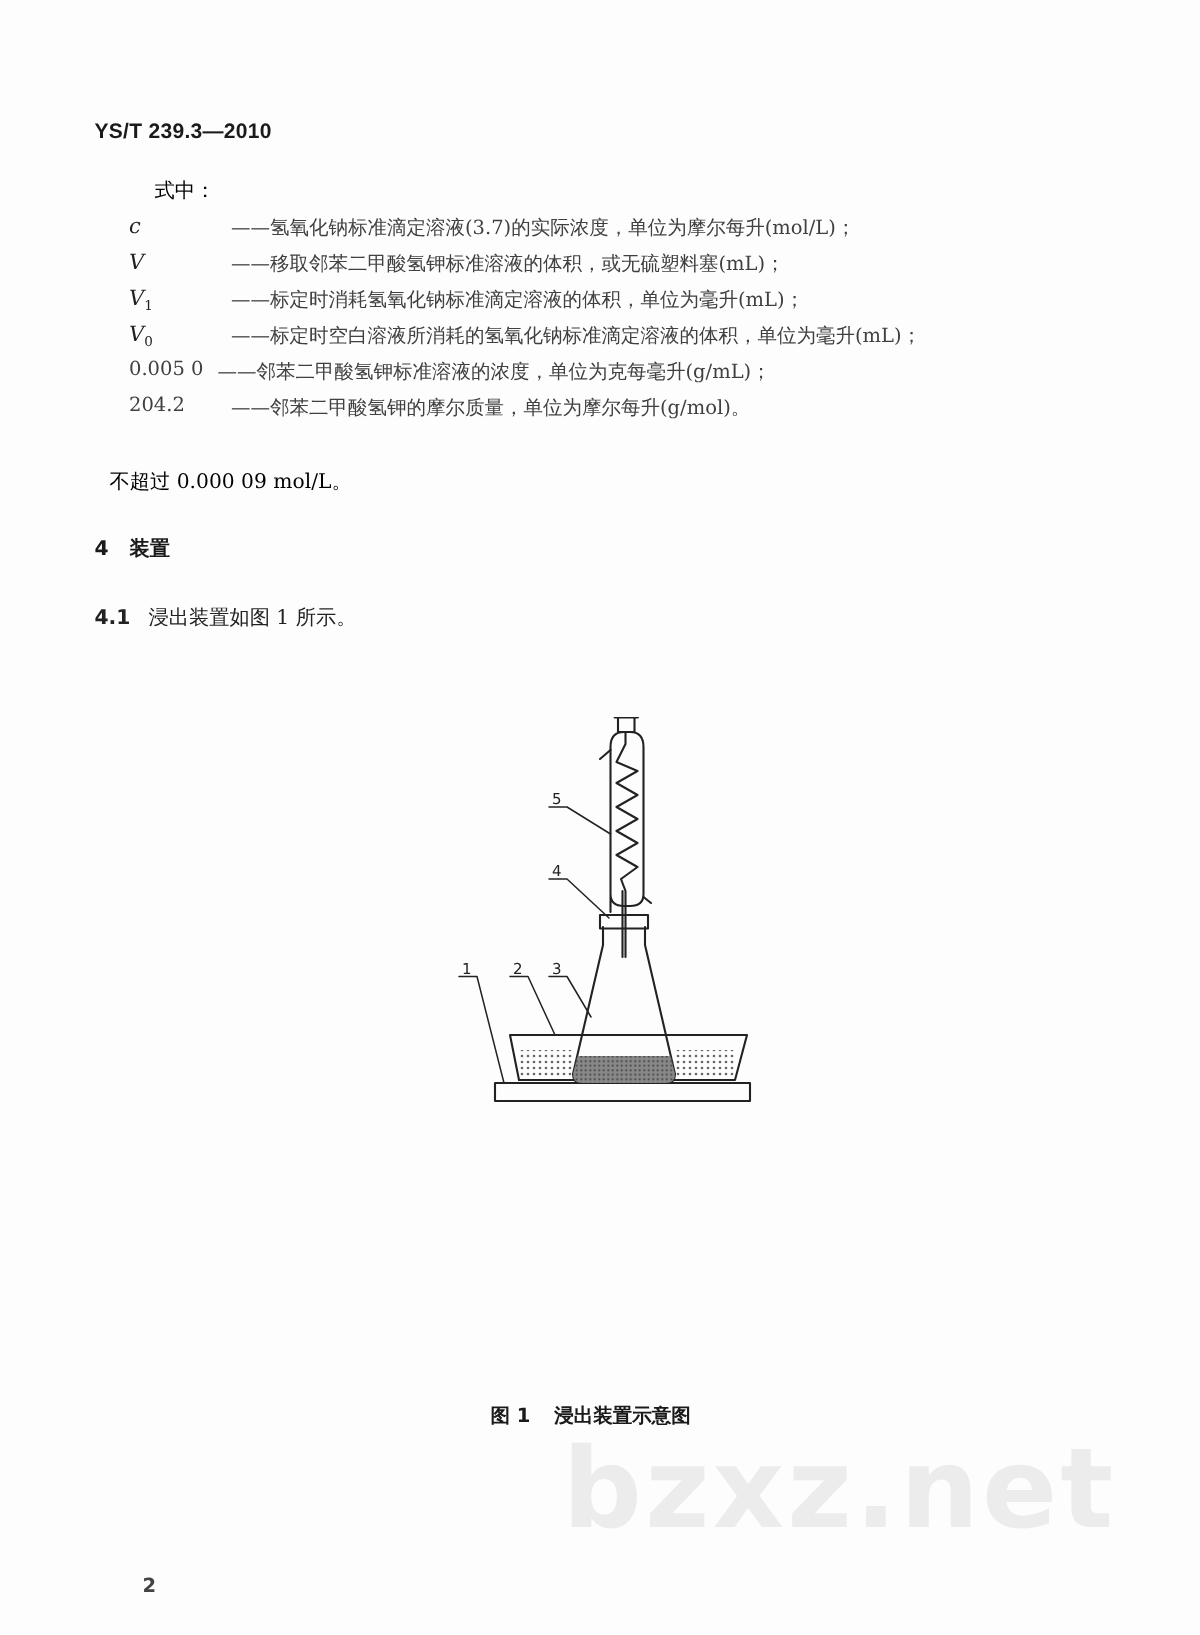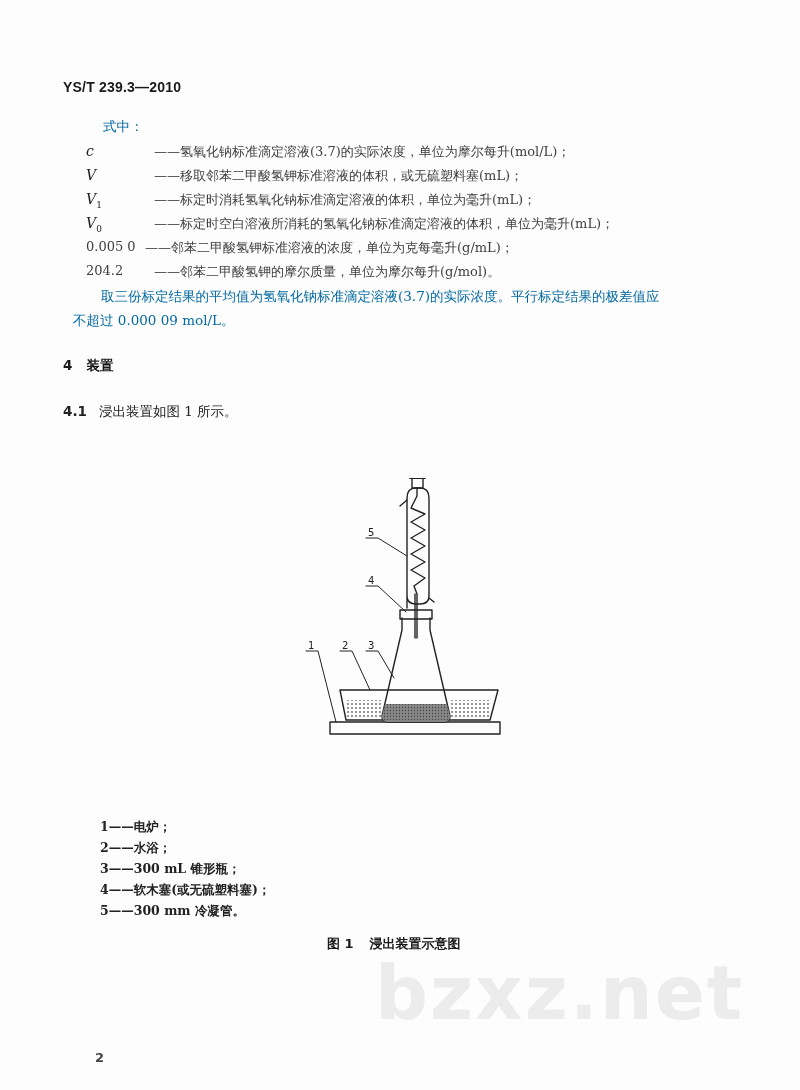--- a/index.html
+++ b/index.html
@@ -27,21 +27,21 @@
       font-family: "Liberation Sans", "DejaVu Sans", sans-serif;
       font-weight: bold;
       font-size: 14px;
       letter-spacing: 0.2px;
       color: #1a1a1a;
     }
     .line {
       position: absolute;
       font-size: 13.5px;
       white-space: nowrap;
-      color: #0369a1;
+      color: #000000;
     }
     .sym {
       position: absolute;
       font-style: italic;
       font-size: 14px;
       color: #222;
     }
     .sym sub { font-size: 9px; font-style: normal; }
     .def {
       position: absolute;
@@ -147,21 +147,20 @@
   <div>
     <span class="def" style="left:86px; top:239px; font-style:normal;">0.005 0</span>
     <span class="def" style="left:145px; top:239px;">——邻苯二甲酸氢钾标准溶液的浓度，单位为克每毫升(g/mL)；</span>
   </div>
 
   <div>
     <span class="def" style="left:86px; top:263px;">204.2</span>
     <span class="def" style="left:154px; top:263px;">——邻苯二甲酸氢钾的摩尔质量，单位为摩尔每升(g/mol)。</span>
   </div>
 
-  <div class="line" style="left:101px; top:288px;">取三份标定结果的平均值为氢氧化钠标准滴定溶液(3.7)的实际浓度。平行标定结果的极差值应</div>
   <div class="line" style="left:73px; top:312px;">不超过 0.000 09 mol/L。</div>
 
   <div class="section-heading">
     <span class="num">4</span><span>装置</span>
   </div>
 
   <div class="subsection">
     <span class="num">4.1</span><span>浸出装置如图 1 所示。</span>
   </div>
 
@@ -214,27 +213,20 @@
       <g font-family="DejaVu Sans, sans-serif" font-size="10" fill="#222">
         <text x="18" y="171">1</text>
         <text x="52" y="171">2</text>
         <text x="78" y="171">3</text>
         <text x="78" y="106">4</text>
         <text x="78" y="58">5</text>
       </g>
     </svg>
   </div>
 
-  <div class="legend">
-    <div>1——电炉；</div>
-    <div>2——水浴；</div>
-    <div>3——300 mL 锥形瓶；</div>
-    <div>4——软木塞(或无硫塑料塞)；</div>
-    <div>5——300 mm 冷凝管。</div>
-  </div>
 
   <div class="watermark">bzxz.net</div>
 
   <div class="caption">
     <span class="fig-num">图 1</span><span>浸出装置示意图</span>
   </div>
 
   <div class="page-number">2</div>
 
 </div>

